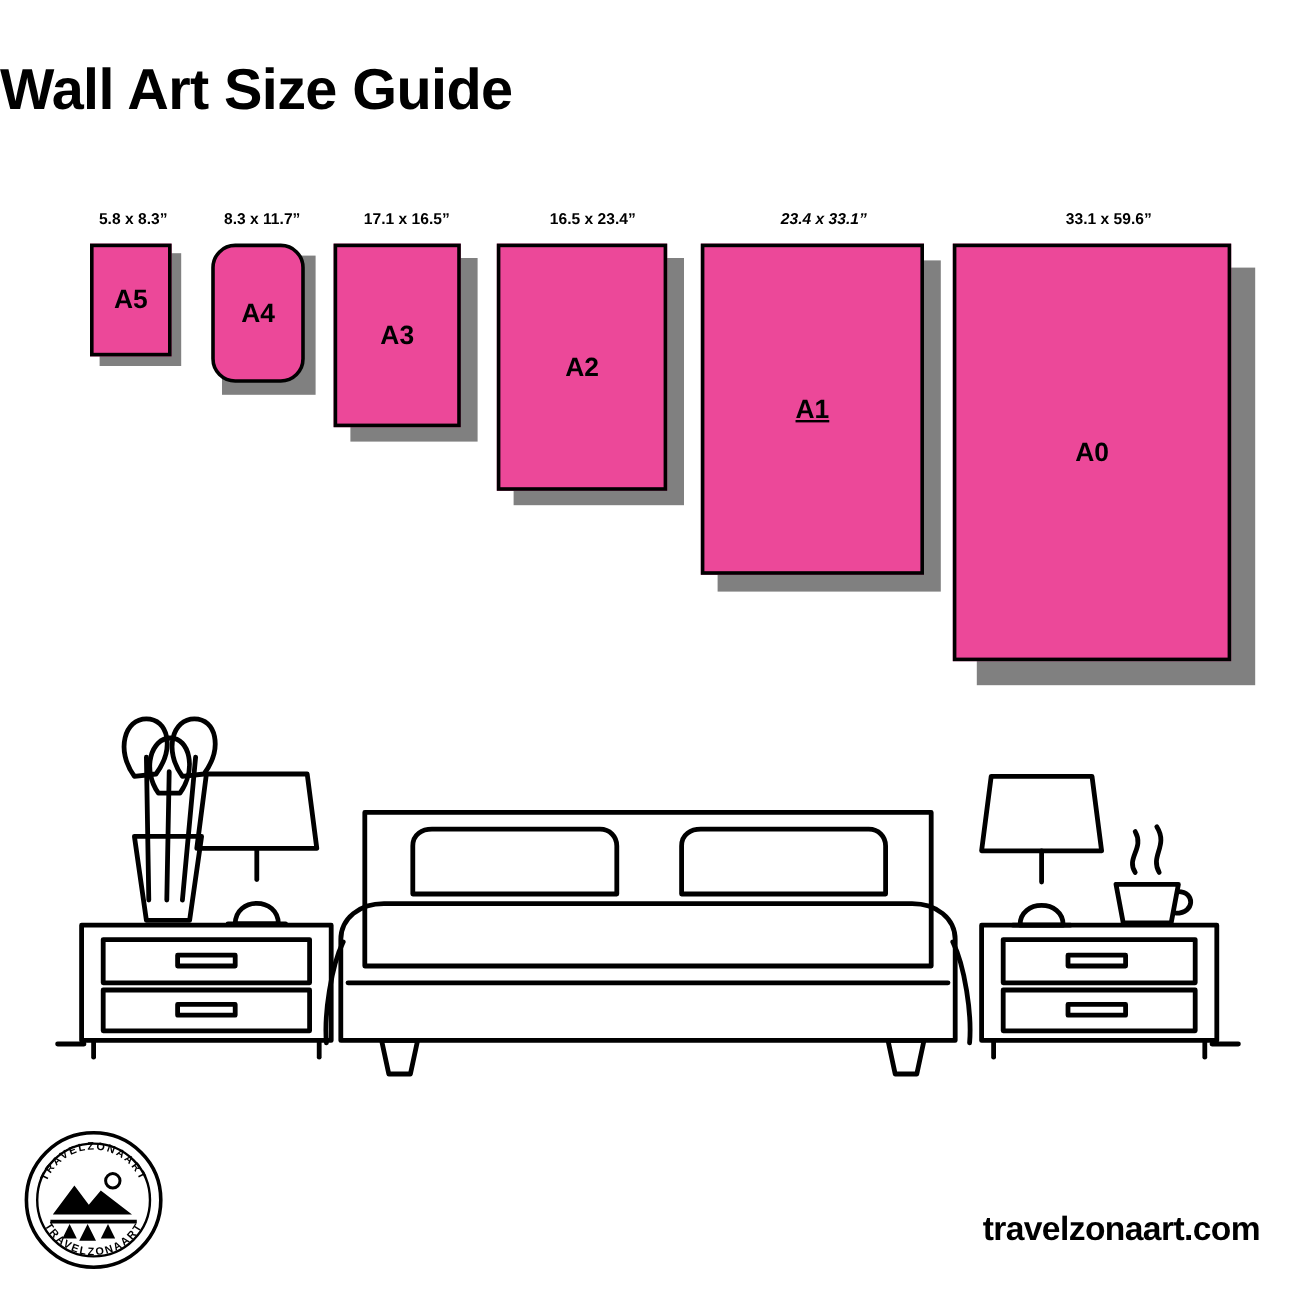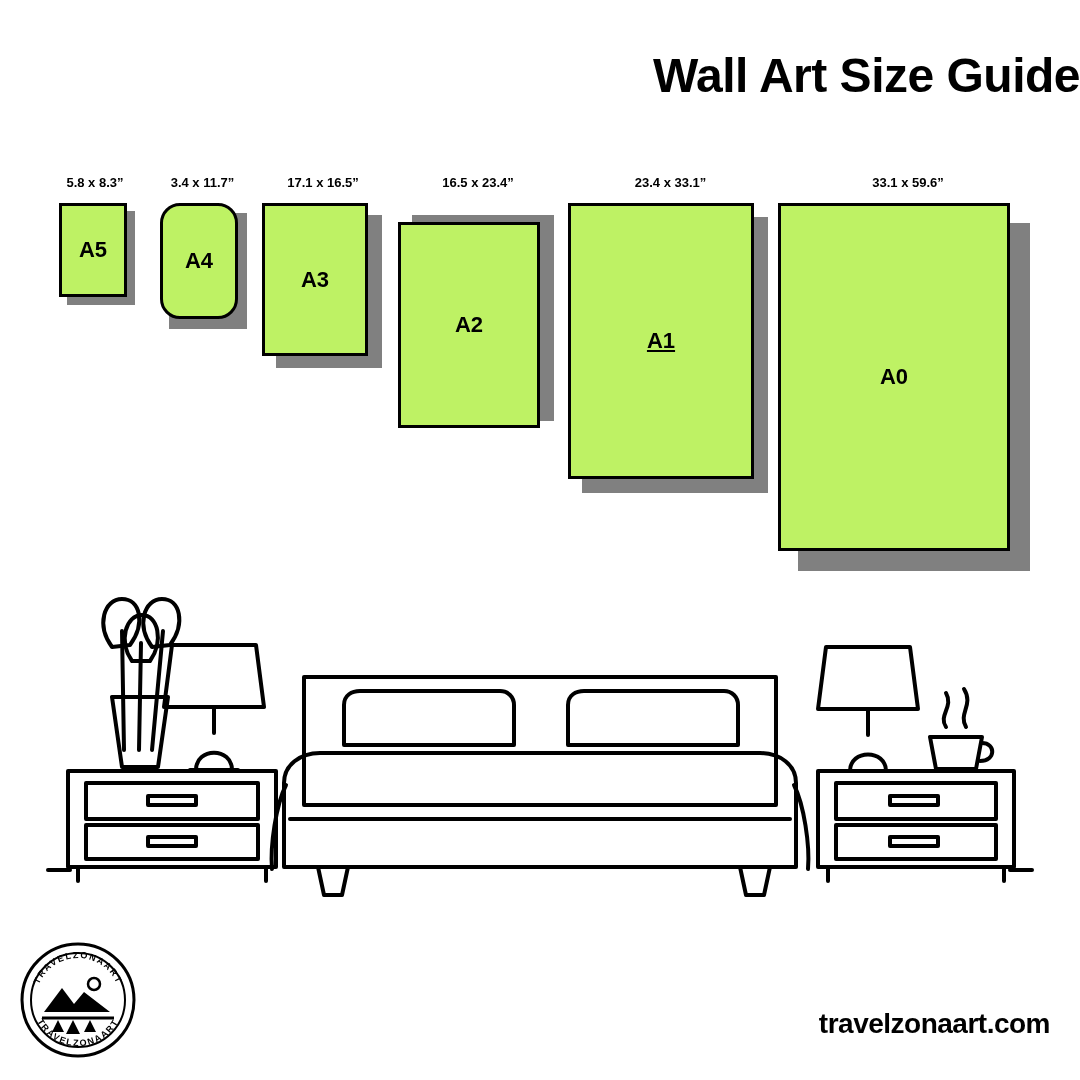--- a/index.html
+++ b/index.html
@@ -15,30 +15,30 @@
     position: relative;
     overflow: hidden;
   }
 
   
   .title {
     position: absolute;
     top: 48px;
     left: 0;
     width: 1080px;
-    text-align: right;
+    text-align: left;
     font-size: 48px;
     font-weight: bold;
     letter-spacing: -0.5px;
   }
 
   
   #frames {
     position: absolute;
-    left: 0;
+    left: 16px;
     top: 0;
     width: 860px;
     height: 600px;
   }
   .frame-group {
     position: absolute;
   }
   .frame-dim {
     position: absolute;
     left: 0;
@@ -47,21 +47,21 @@
     font-size: 13px;
     font-weight: bold;
     white-space: nowrap;
   }
   .frame-shadow {
     position: absolute;
     background: #808080;
   }
   .frame-box {
     position: absolute;
-    background: #bef264;
+    background: #ec4899;
     border: 3px solid #000000;
     box-sizing: border-box;
     display: flex;
     align-items: center;
     justify-content: center;
   }
   .frame-label {
     font-size: 22px;
     font-weight: bold;
   }
@@ -101,45 +101,45 @@
 
   <div class="frame-group" style="left:55px; top:175px; width:80px;">
     <div class="frame-dim" style="top:0;">5.8 x 8.3”</div>
     <div class="frame-shadow" style="left:12px; top:36px; width:68px; height:94px;"></div>
     <div class="frame-box" style="left:4px; top:28px; width:68px; height:94px;">
       <span class="frame-label">A5</span>
     </div>
   </div>
 
   <div class="frame-group" style="left:155px; top:175px; width:95px;">
-    <div class="frame-dim" style="top:0;">3.4 x 11.7”</div>
+    <div class="frame-dim" style="top:0;">8.3 x 11.7”</div>
     <div class="frame-shadow" style="left:14px; top:38px; width:78px; height:116px;"></div>
     <div class="frame-box" style="left:5px; top:28px; width:78px; height:116px;border-radius:20px;">
       <span class="frame-label">A4</span>
     </div>
   </div>
 
   <div class="frame-group" style="left:262px; top:175px; width:122px;">
     <div class="frame-dim" style="top:0;">17.1 x 16.5”</div>
     <div class="frame-shadow" style="left:14px; top:40px; width:106px; height:153px;"></div>
     <div class="frame-box" style="left:0px; top:28px; width:106px; height:153px;text-align:center;">
       <span class="frame-label">A3</span>
     </div>
   </div>
 
   <div class="frame-group" style="left:398px; top:175px; width:160px;">
     <div class="frame-dim" style="top:0;">16.5 x 23.4”</div>
     <div class="frame-shadow" style="left:14px; top:40px; width:142px; height:206px;"></div>
-    <div class="frame-box" style="left:0px; top:28px; width:142px; height:206px;margin-top:19px;">
+    <div class="frame-box" style="left:0px; top:28px; width:142px; height:206px;">
       <span class="frame-label">A2</span>
     </div>
   </div>
 
   <div class="frame-group" style="left:568px; top:175px; width:205px;">
-    <div class="frame-dim" style="top:0;">23.4 x 33.1”</div>
+    <div class="frame-dim" style="top:0;font-style:italic;">23.4 x 33.1”</div>
     <div class="frame-shadow" style="left:14px; top:42px; width:186px; height:276px;"></div>
     <div class="frame-box" style="left:0px; top:28px; width:186px; height:276px;text-decoration:underline;">
       <span class="frame-label">A1</span>
     </div>
   </div>
 
   <div class="frame-group" style="left:778px; top:175px; width:260px;">
     <div class="frame-dim" style="top:0;">33.1 x 59.6”</div>
     <div class="frame-shadow" style="left:20px; top:48px; width:232px; height:348px;"></div>
     <div class="frame-box" style="left:0px; top:28px; width:232px; height:348px;text-align:center;">

